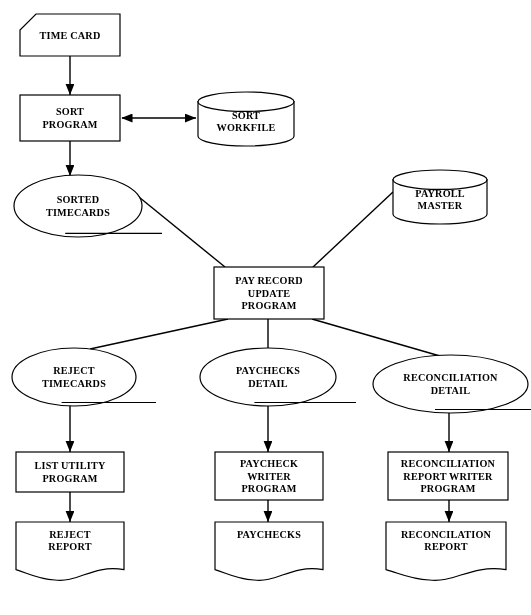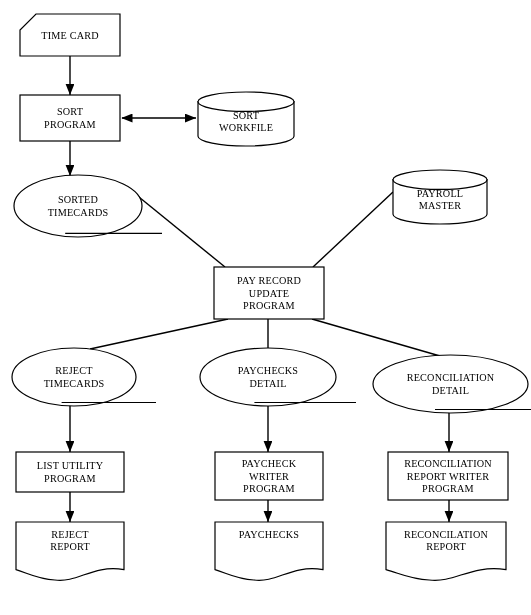--- a/index.html
+++ b/index.html
@@ -7,20 +7,21 @@
     padding: 0;
     background: #ffffff;
   }
   #diagram-root {
     position: relative;
     width: 531px;
     height: 615px;
     background: #ffffff;
     font-family: "Liberation Serif", "DejaVu Serif", serif;
     overflow: hidden;
+    font-weight: bold;
   }
   svg#flowchart {
     display: block;
     width: 531px;
     height: 615px;
   }
   .shape-stroke {
     fill: #ffffff;
     stroke: #000000;
     stroke-width: 1.2;

